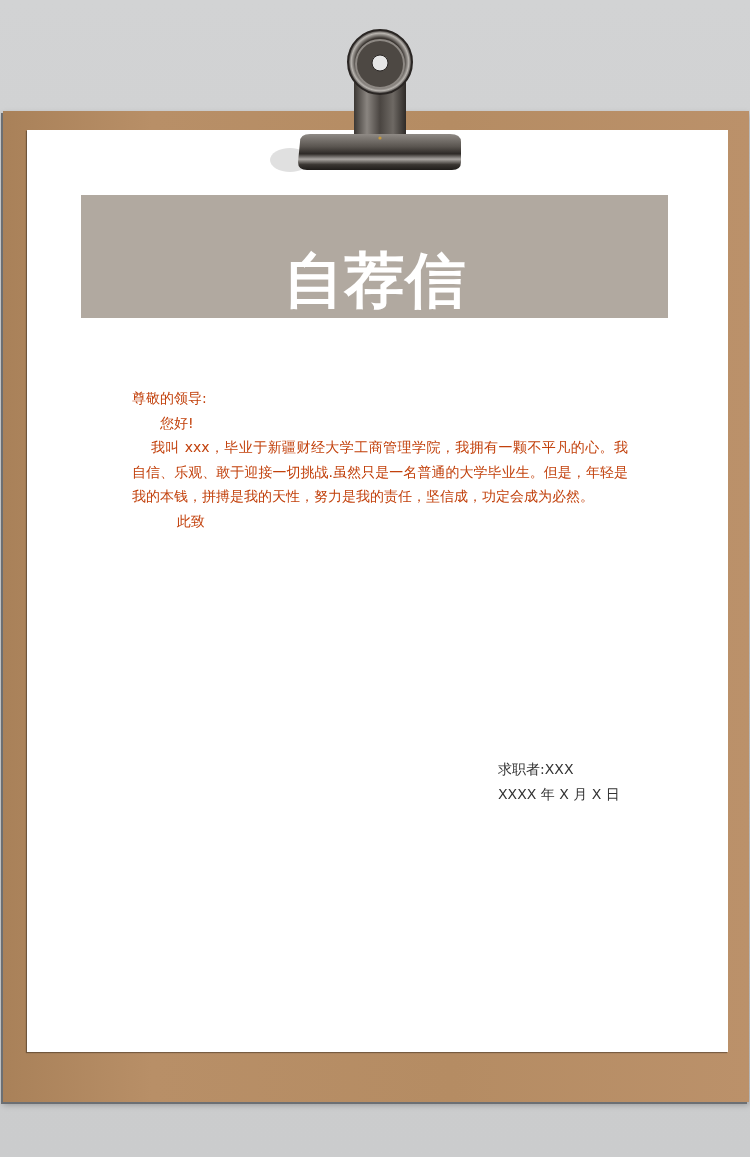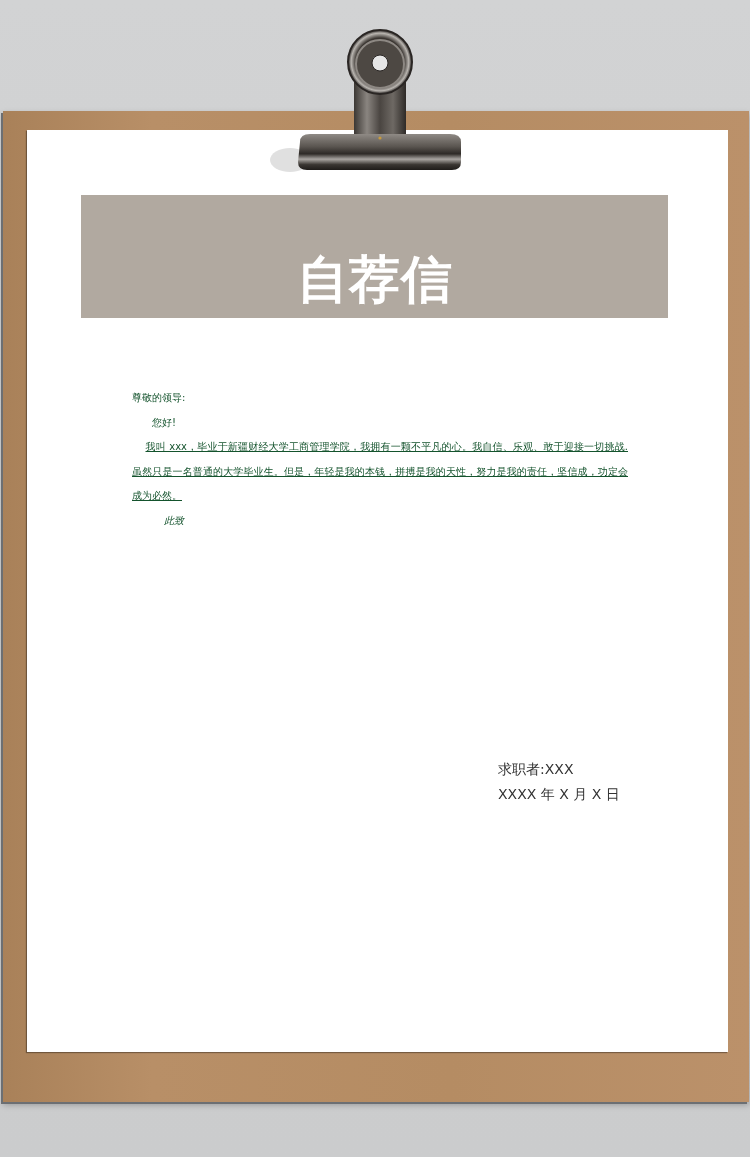--- a/index.html
+++ b/index.html
@@ -17,31 +17,31 @@
     position: absolute; left: 27px; top: 130px; width: 701px; height: 922px;
     background: #ffffff;
     box-shadow: -1px 1px 1px rgba(0,0,0,0.35);
   }
   .banner {
     position: absolute; left: 81px; top: 195px; width: 587px; height: 123px;
     background: #b1a9a0;
   }
   .banner-title {
     position: absolute; left: 0; right: 0; top: 250px;
-    text-align: center; color: #ffffff; font-size: 51px; font-weight: bold;
+    text-align: center; color: #ffffff; font-size: 60px; font-weight: bold;
     letter-spacing: 1px; line-height: 60px;
   }
   .letter {
     position: absolute; left: 132px; top: 386px; width: 496px;
-    color: #14532d; font-size: 10px; line-height: 24.5px;
+    color: #c2410c; font-size: 14px; line-height: 24.5px;
   }
   .letter p { margin: 0; text-align: justify; }
   .indent2 { text-indent: 2em; }
-  .indent1 { text-indent: 1.35em; text-decoration: underline; }
-  .indent3 { padding-left: 3.2em; font-style: italic; }
+  .indent1 { text-indent: 1.35em; }
+  .indent3 { padding-left: 3.2em; }
   .sign {
     position: absolute; left: 498px; top: 757px;
     color: #333333; font-size: 14px; line-height: 24.5px;
   }
   .clip { position: absolute; left: 0; top: 0; width: 750px; height: 190px; pointer-events: none; }
 </style>
 </head>
 <body>
 
 <div class="clipboard"></div>

